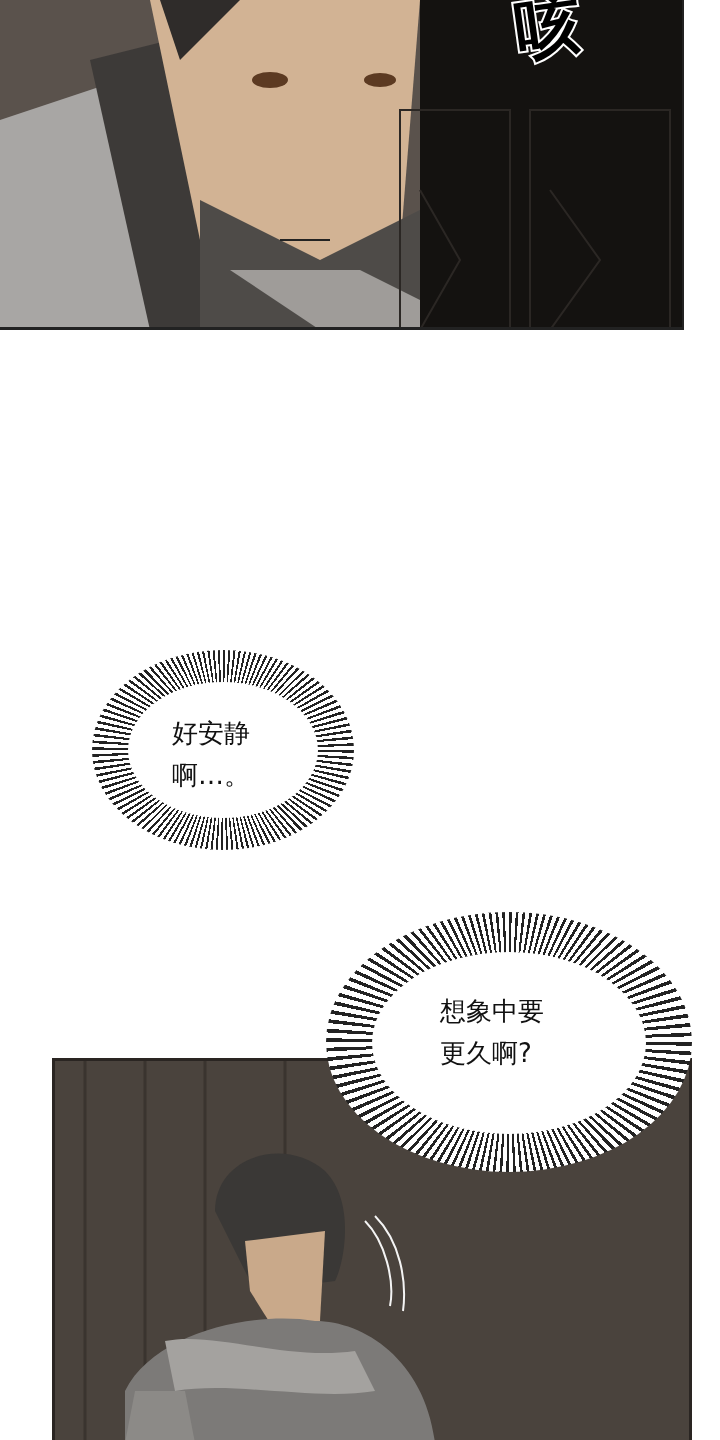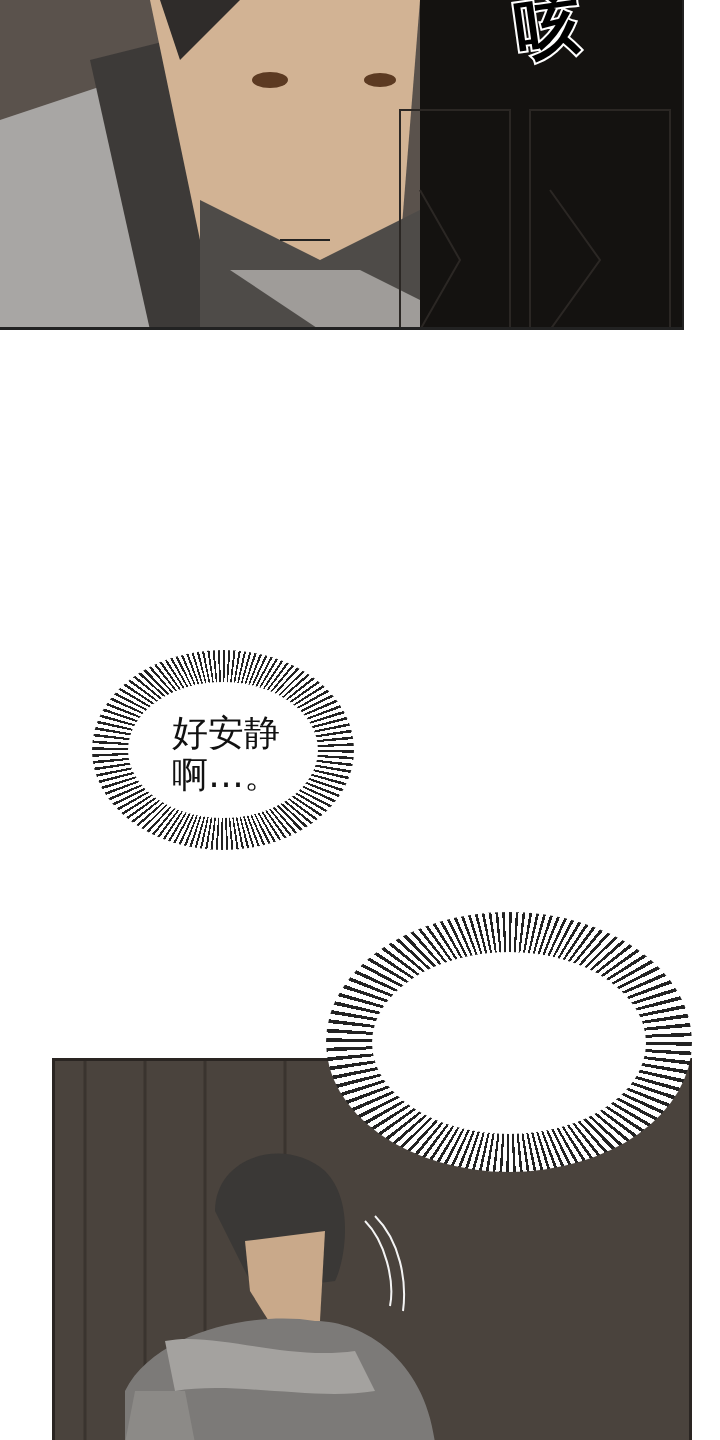--- a/index.html
+++ b/index.html
@@ -10,21 +10,21 @@
     #panel1 { left: 0; top: 0; width: 684px; height: 330px; background: #1a1714; border-right: 2px solid #222; border-bottom: 3px solid #222; }
     #panel2 { left: 52px; top: 1058px; width: 640px; height: 382px; background: #4a433d; border: 3px solid #2a2522; border-bottom: none; }
 
     .sfx { position: absolute; left: 515px; top: -18px; font-size: 66px; font-weight: bold; color: #000; -webkit-text-stroke: 4px #fff; paint-order: stroke fill; transform: rotate(-8deg); }
 
     .bubble { position: absolute; border-radius: 50%; background: #fff; }
     .bubble-rays { position: absolute; border-radius: 50%;
       background: repeating-conic-gradient(from 0deg, #222 0deg 1.2deg, #fff 1.2deg 3deg);
       filter: blur(0.4px);
     }
-    .bubble-text { position: absolute; font-size: 36px; line-height: 42px; color: #111; }
+    .bubble-text { position: absolute; font-size: 26px; line-height: 42px; color: #111; }
 
     #b1-rays { left: 92px; top: 650px; width: 262px; height: 200px; }
     #b1 { left: 128px; top: 682px; width: 190px; height: 136px; }
     #b1-text { left: 172px; top: 712px; }
 
     #b2-rays { left: 326px; top: 912px; width: 366px; height: 260px; }
     #b2 { left: 372px; top: 952px; width: 274px; height: 182px; }
     #b2-text { left: 440px; top: 990px; }
   </style>
 </head>
@@ -77,13 +77,15 @@
     <g stroke="#f4f4f4" stroke-width="2" fill="none">
       <path d="M310 160 C330 180 340 220 335 245"></path>
       <path d="M320 155 C345 180 352 220 348 250"></path>
     </g>
   </svg>
 </div>
 
 <div class="bubble-rays" id="b2-rays"></div>
 <div class="bubble" id="b2"></div>
 <div class="bubble-text" id="b2-text">
+  <div>想象中要</div>
+  <div>更久啊?</div>
 </div>
 
 </body></html>

